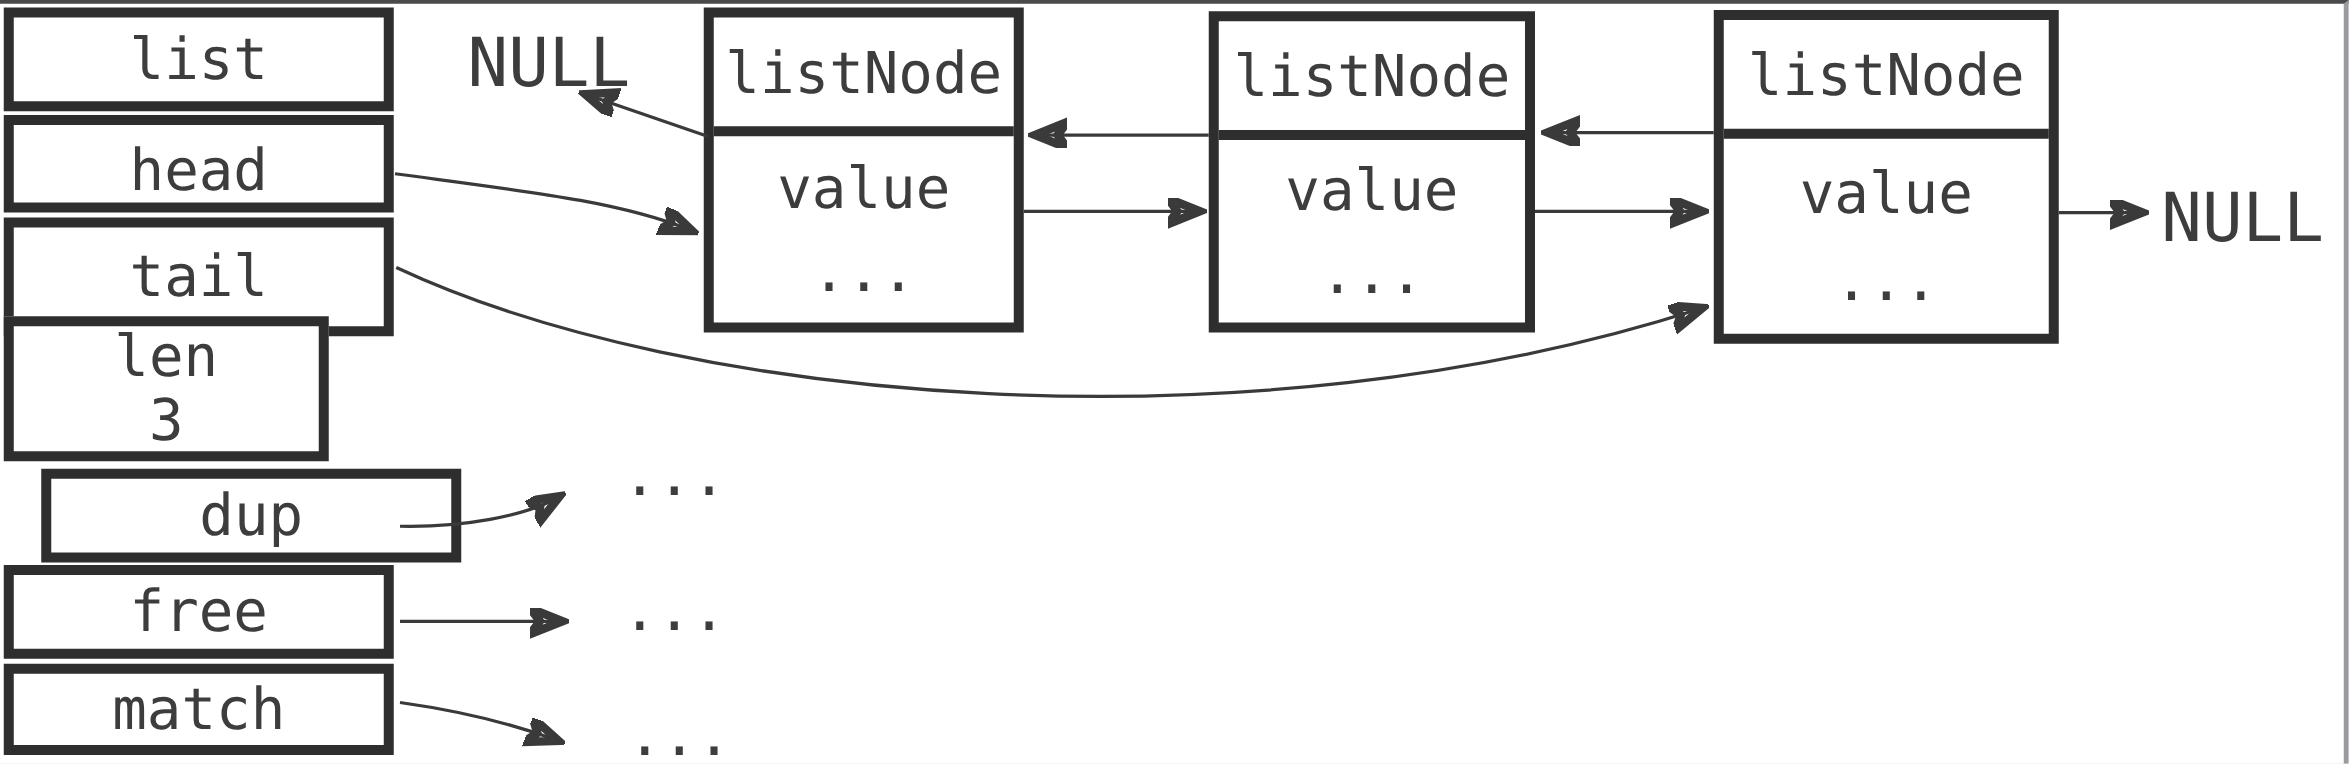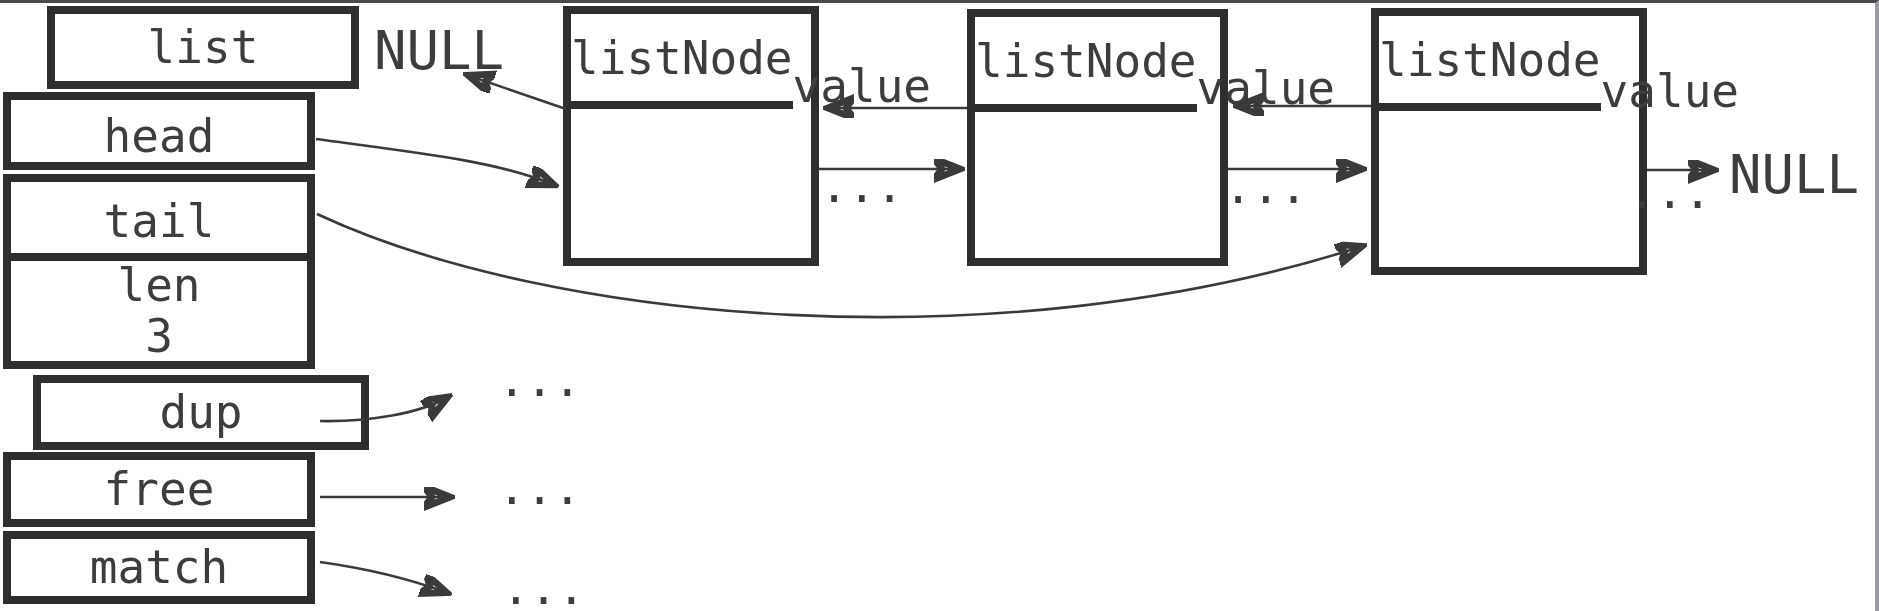--- a/index.html
+++ b/index.html
@@ -26,20 +26,21 @@
     font-size:46px;
     line-height:1.1;
     color:#3d3d3d;
   }
   .node{
     position:absolute;
     box-sizing:border-box;
     border:8px solid #2e2e2e;
     background:#ffffff;
     display:flex;
+    flex-direction:column;
   }
   .node-header{
     box-sizing:border-box;
     height:95px;
     border-bottom:8px solid #2e2e2e;
     display:flex;
     align-items:center;
     justify-content:center;
     font-size:46px;
   }
@@ -72,30 +73,30 @@
     fill:none;
     stroke:#3a3a3a;
     stroke-width:2.6;
   }
 </style>
 </head>
 <body>
 
 <div id="canvas">
 
-  <div class="cell" style="left:3px;top:3px;width:312px;height:83px;margin-left:44px;">
+  <div class="cell" style="left:3px;top:3px;width:312px;height:83px;">
     <span>list</span>
   </div>
   <div class="cell" style="left:3px;top:89px;width:312px;height:78px;justify-content:flex-end;">
     <span>head</span>
   </div>
   <div class="cell" style="left:3px;top:171px;width:312px;height:95px;">
     <span>tail</span>
   </div>
-  <div class="cell" style="left:3px;top:250px;width:312px;height:116px;">
+  <div class="cell" style="left:3px;top:250px;width:260px;height:116px;">
     <span>len</span>
     <span>3</span>
   </div>
   <div class="cell" style="left:3px;top:372px;width:336px;height:75px;margin-left:30px;">
     <span>dup</span>
   </div>
   <div class="cell" style="left:3px;top:449px;width:312px;height:75px;">
     <span>free</span>
   </div>
   <div class="cell" style="left:3px;top:528px;width:312px;height:73px;">

